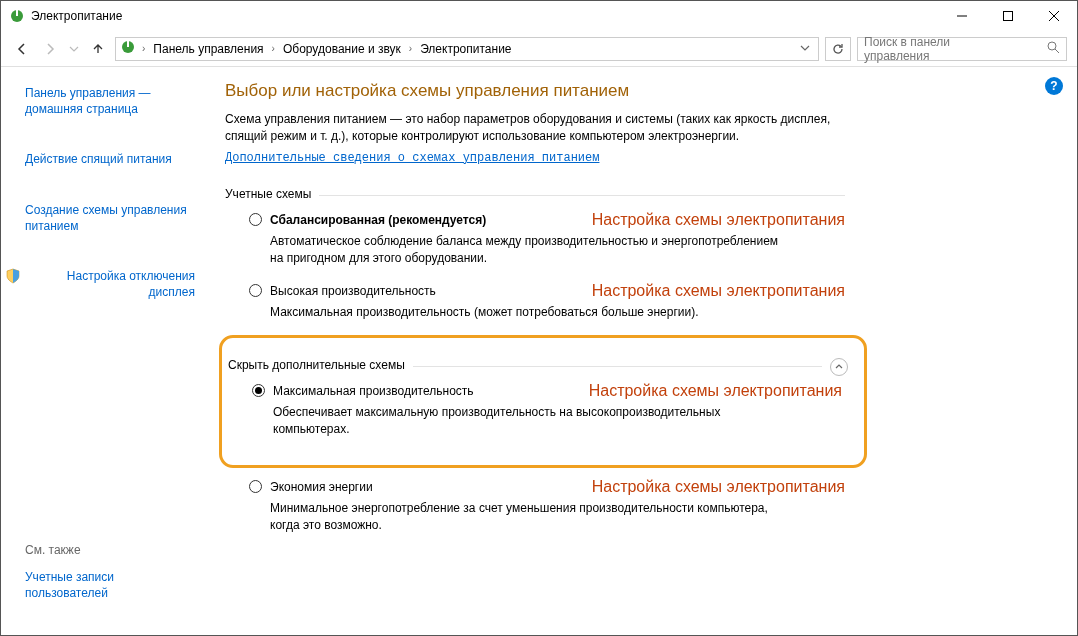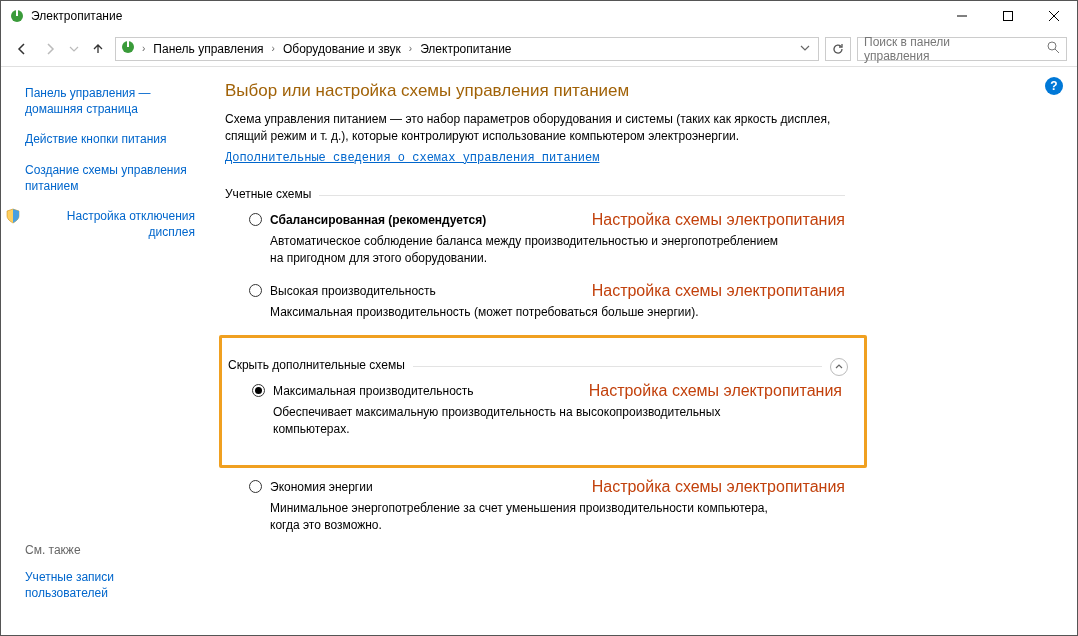--- a/index.html
+++ b/index.html
@@ -12,21 +12,21 @@
 .navbar { height: 36px; display: flex; align-items: center; padding: 0 10px; border-bottom: 1px solid #e0e0e0; gap: 6px;}
 .nav-arrow { width: 22px; height: 22px; display: flex; align-items:center; justify-content:center; color:#555;}
 .nav-arrow.disabled { color: #bbb; }
 .addrbar { flex: 1; height: 24px; border: 1px solid #ccc; display: flex; align-items: center; padding: 0 4px; gap: 4px;}
 .addrbar .crumb { font-size: 12px; padding: 0 2px; }
 .addrbar .chev { color: #666; font-size:10px; padding:0 2px;}
 .addr-dd { color:#666; padding:0 4px;}
 .refresh { width: 26px; height: 24px; border:1px solid #ccc; display:flex; align-items:center; justify-content:center; color:#555;}
 .searchbox { width: 210px; height: 24px; border:1px solid #ccc; display:flex; align-items:center; padding:0 6px; color:#777; justify-content:space-between;gap:32px;}
 .body { display:flex; height: calc(100% - 66px); }
-.sidebar { width: 206px; padding: 18px 12px 12px 24px; display:flex; flex-direction:column; }
+.sidebar { width: 206px; padding: 18px 12px 12px 24px; display:flex; flex-direction:column;gap:20px; }
 .sidebar a { color:#0066cc; text-decoration:none; font-size:12px; line-height:1.35; display:block; margin-bottom:14px;}
 .sidebar .with-icon{display:flex; gap:6px; align-items:flex-start;text-align:right;}
 .sidebar .with-icon .sicon{width:16px;height:16px; margin-left:-20px; flex-shrink:0;}
 .sidebar-bottom { margin-top:auto; padding-bottom:8px;}
 .sidebar-bottom .see-also{color:#666; font-size:12px; margin-bottom:12px;}
 .content { flex:1; padding: 14px 30px 0 18px; position:relative; }
 .help-icon{position:absolute; top:10px; right:14px; width:18px; height:18px; background:#0078d7; border-radius:50%; color:#fff; display:flex;align-items:center;justify-content:center; font-size:12px; font-weight:bold;}
 .content h1{ color:#a16207; font-size:17px; font-weight:400; margin-bottom:10px;}
 .desc { font-size:12px; line-height:1.45; max-width:620px; margin-bottom:4px;}
 .learn-more{ color:#0066cc; text-decoration:underline; font-size:12px; display:inline-block; margin-bottom:16px;font-family:Liberation Mono, monospace;}
@@ -35,21 +35,21 @@
 .section-row .line{flex:1; height:1px; background:#e3e3e3;}
 .collapse-btn{width:18px;height:18px;border:1px solid #bbb;border-radius:50%;display:flex;align-items:center;justify-content:center;font-size:10px;color:#666;}
 .plan{ padding-left:24px; margin-bottom:14px; max-width:620px;}
 .plan-head{ display:flex; align-items:center;}
 .plan-head .radio{width:13px;height:13px;border:1px solid #333;border-radius:50%;margin-right:8px;display:flex;align-items:center;justify-content:center;flex-shrink:0;}
 .plan-head .radio.checked::after{content:"";width:7px;height:7px;background:#000;border-radius:50%;}
 .plan-head .name{font-size:12px;}
 .plan-head .name.bold{font-weight:600;}
 .plan-head .settings{margin-left:auto; color:#c2410c; font-size:16px; text-decoration:none;}
 .plan-desc{font-size:12px; line-height:1.45; margin:4px 0 0 21px; max-width:510px;}
-.highlight-box{ border:3px solid #f0a020; border-radius:2px; padding:14px 10px 12px 0; margin: 6px 0 10px -6px; max-width:648px;}
+.highlight-box{ border:3px solid #f0a020; border-radius:14px; padding:14px 10px 12px 0; margin: 6px 0 10px -6px; max-width:648px;}
 .highlight-box .section-row{padding-left:6px; padding-right:6px;}
 .highlight-box .plan{padding-left:30px;}
 .power-svg{width:16px;height:16px;}
 </style>
 </head>
 <body>
 
 <div class="titlebar">
   <span class="icon">
     <svg class="power-svg" viewBox="0 0 16 16">
@@ -125,21 +125,21 @@
     <span><svg width="13" height="13">
           <circle cx="5" cy="5" r="4" fill="none" stroke="#777"></circle>
           <line x1="8" y1="8" x2="12" y2="12" stroke="#777"></line>
         </svg></span>
   </div>
 </div>
 
 <div class="body">
   <div class="sidebar">
     <a href="#">Панель управления — домашняя страница</a>
-    <a href="#">Действие кнопки питания</a>
+    <a href="#">Действие спящий питания</a>
     <a href="#">Создание схемы управления питанием</a>
     <div class="with-icon">
       <span class="sicon"><svg width="16" height="16" viewBox="0 0 16 16">
             <path d="M8 1 L14 3 V8 C14 12 8 15 8 15 C8 15 2 12 2 8 V3 Z" fill="#ffd060" stroke="#c08000" stroke-width="0.5"></path>
             <path d="M8 1 L14 3 V8 C14 12 8 15 8 15 Z" fill="#4aa0e0"></path>
           </svg></span>
       <a href="#">Настройка отключения дисплея</a>
     </div>
     <div class="sidebar-bottom">
       <div class="see-also">См. также</div>

